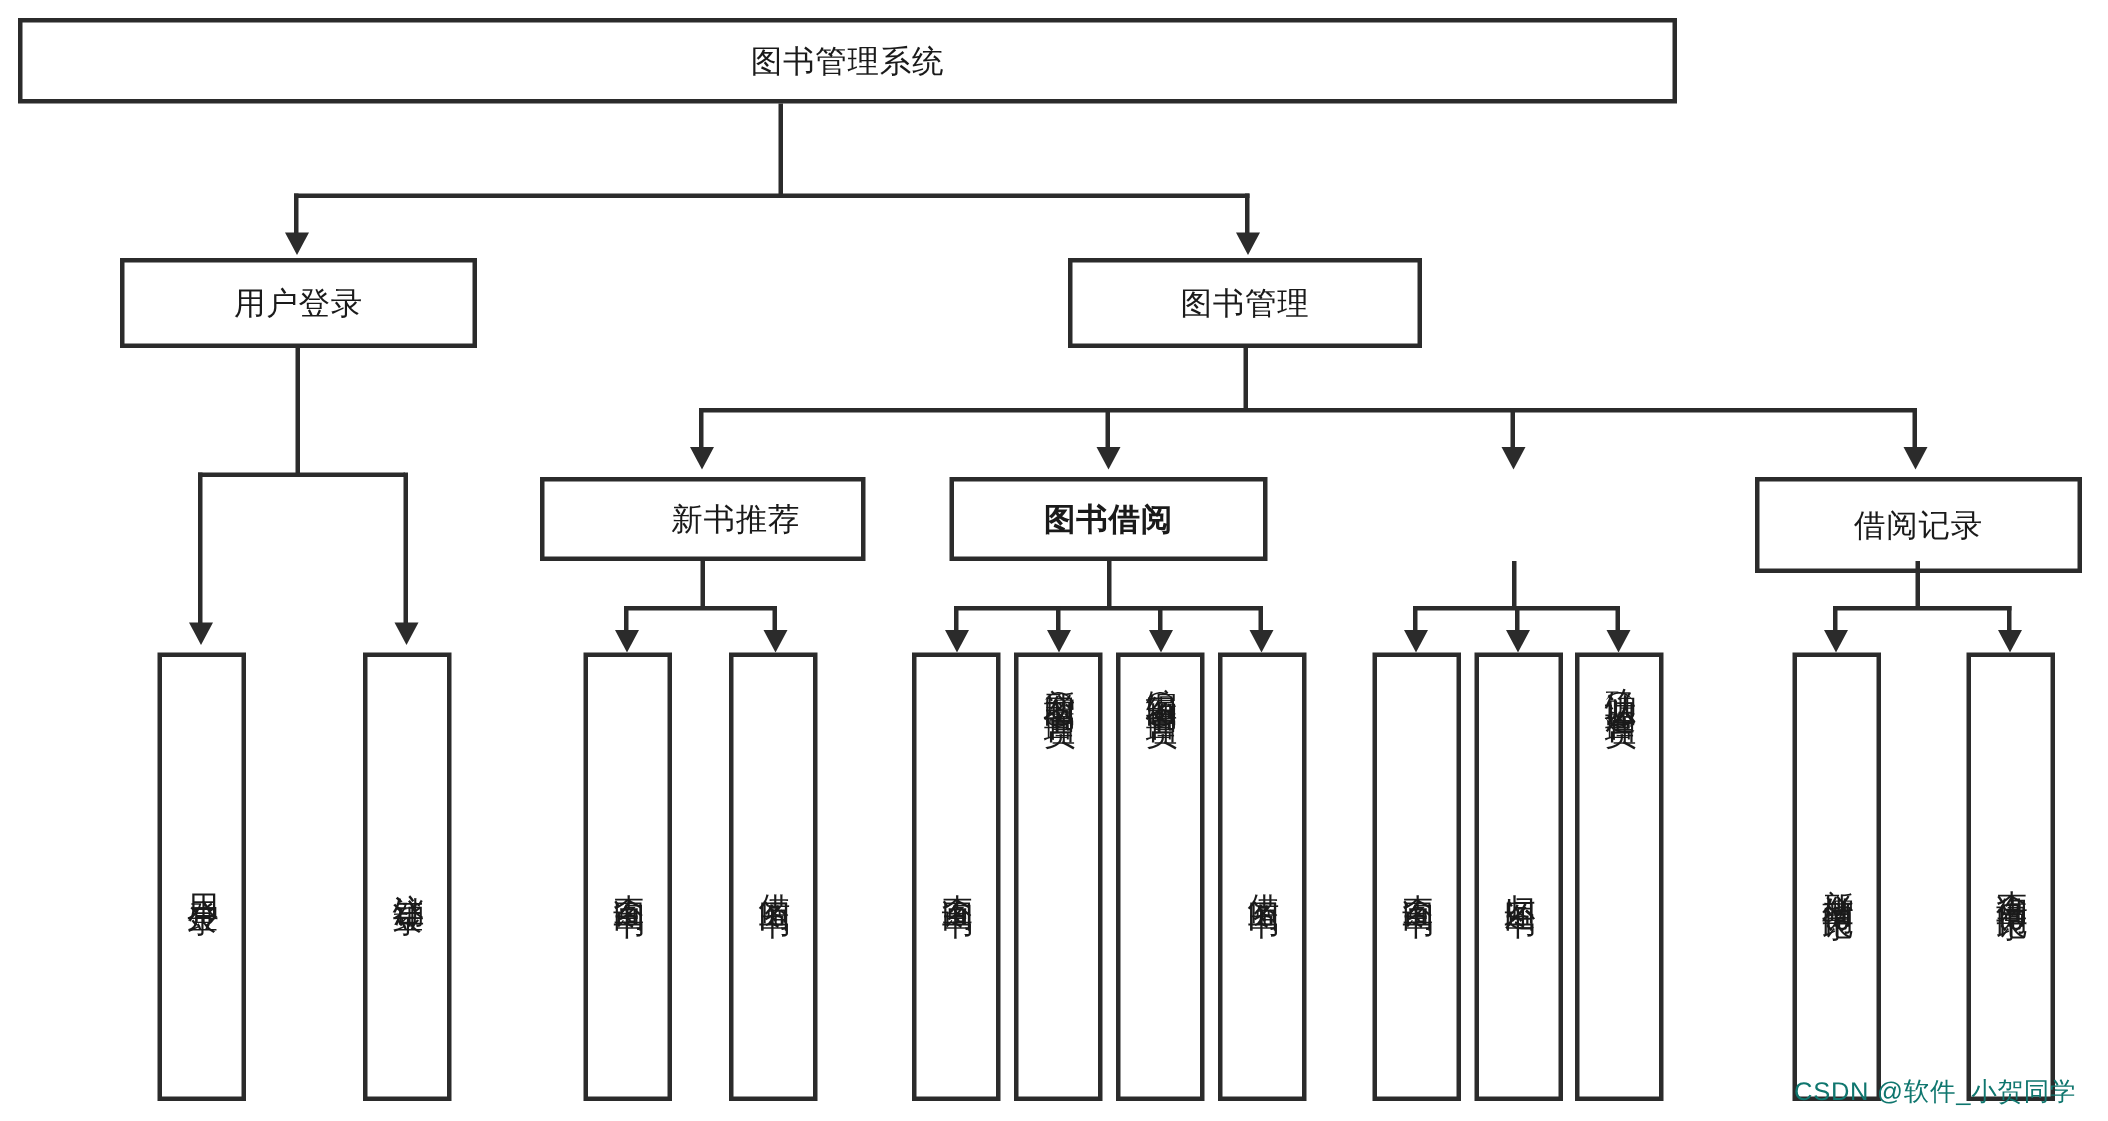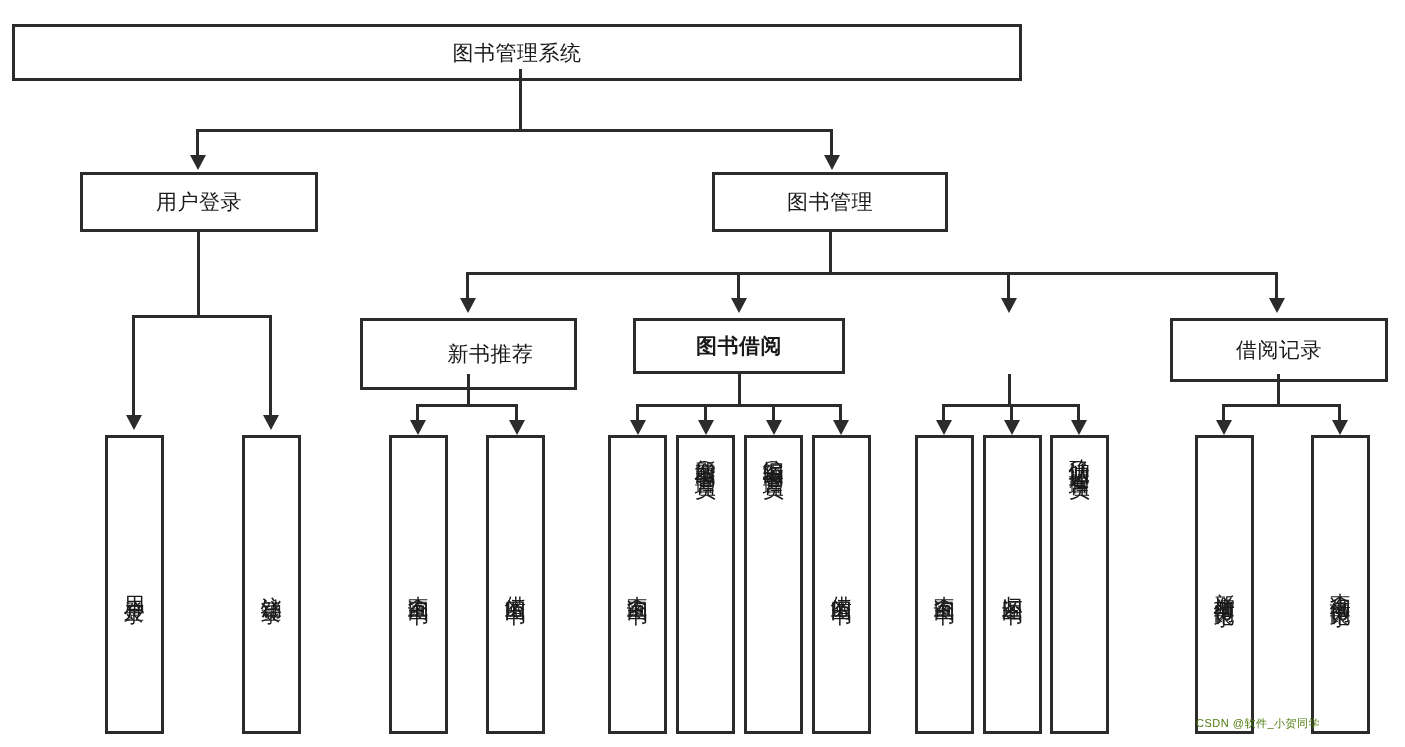--- a/index.html
+++ b/index.html
@@ -51,32 +51,32 @@
   .arrow {
     position: absolute;
     width: 0;
     height: 0;
     border-left: 8px solid transparent;
     border-right: 8px solid transparent;
     border-top: 15px solid #2b2b2b;
   }
   .watermark {
     position: absolute;
-    color: #4d7c0f;
-    font-size: 11px;
+    color: #0f766e;
+    font-size: 17px;
     white-space: nowrap;
     letter-spacing: 0.5px;
   }
 </style>
 </head>
 <body>
 
 <div id="canvas">
 
-  <div class="node h" style="left:12px; top:12px; width:1010px; height:57px;margin-top:12px;">
+  <div class="node h" style="left:12px; top:12px; width:1106px; height:57px;">
     <span>图书管理系统</span>
   </div>
 
   <div class="conn vline" style="left:519px; top:69px; height:62px;"></div>
   <div class="conn hline" style="left:196px; top:129px; width:637px;"></div>
   <div class="conn vline" style="left:196px; top:129px; height:28px;"></div>
   <div class="arrow" style="left:190px; top:155px;"></div>
   <div class="conn vline" style="left:830px; top:129px; height:28px;"></div>
   <div class="arrow" style="left:824px; top:155px;"></div>
 
@@ -98,21 +98,21 @@
   <div class="conn hline" style="left:466px; top:272px; width:812px;"></div>
   <div class="conn vline" style="left:466px; top:272px; height:28px;"></div>
   <div class="arrow" style="left:460px; top:298px;"></div>
   <div class="conn vline" style="left:737px; top:272px; height:28px;"></div>
   <div class="arrow" style="left:731px; top:298px;"></div>
   <div class="conn vline" style="left:1007px; top:272px; height:28px;"></div>
   <div class="arrow" style="left:1001px; top:298px;"></div>
   <div class="conn vline" style="left:1275px; top:272px; height:28px;"></div>
   <div class="arrow" style="left:1269px; top:298px;"></div>
 
-  <div class="node h" style="left:360px; top:318px; width:217px; height:72px;padding-left:44px;">
+  <div class="node h" style="left:360px; top:318px; width:217px; height:56px;padding-left:44px;">
     <span>新书推荐</span>
   </div>
   <div class="node h" style="left:633px; top:318px; width:212px; height:56px;font-weight:bold;">
     <span>图书借阅</span>
   </div>
   <div class="node h" style="left:1170px; top:318px; width:218px; height:64px;">
     <span>借阅记录</span>
   </div>
 
   <div class="conn vline" style="left:467px; top:374px; height:32px;"></div>

